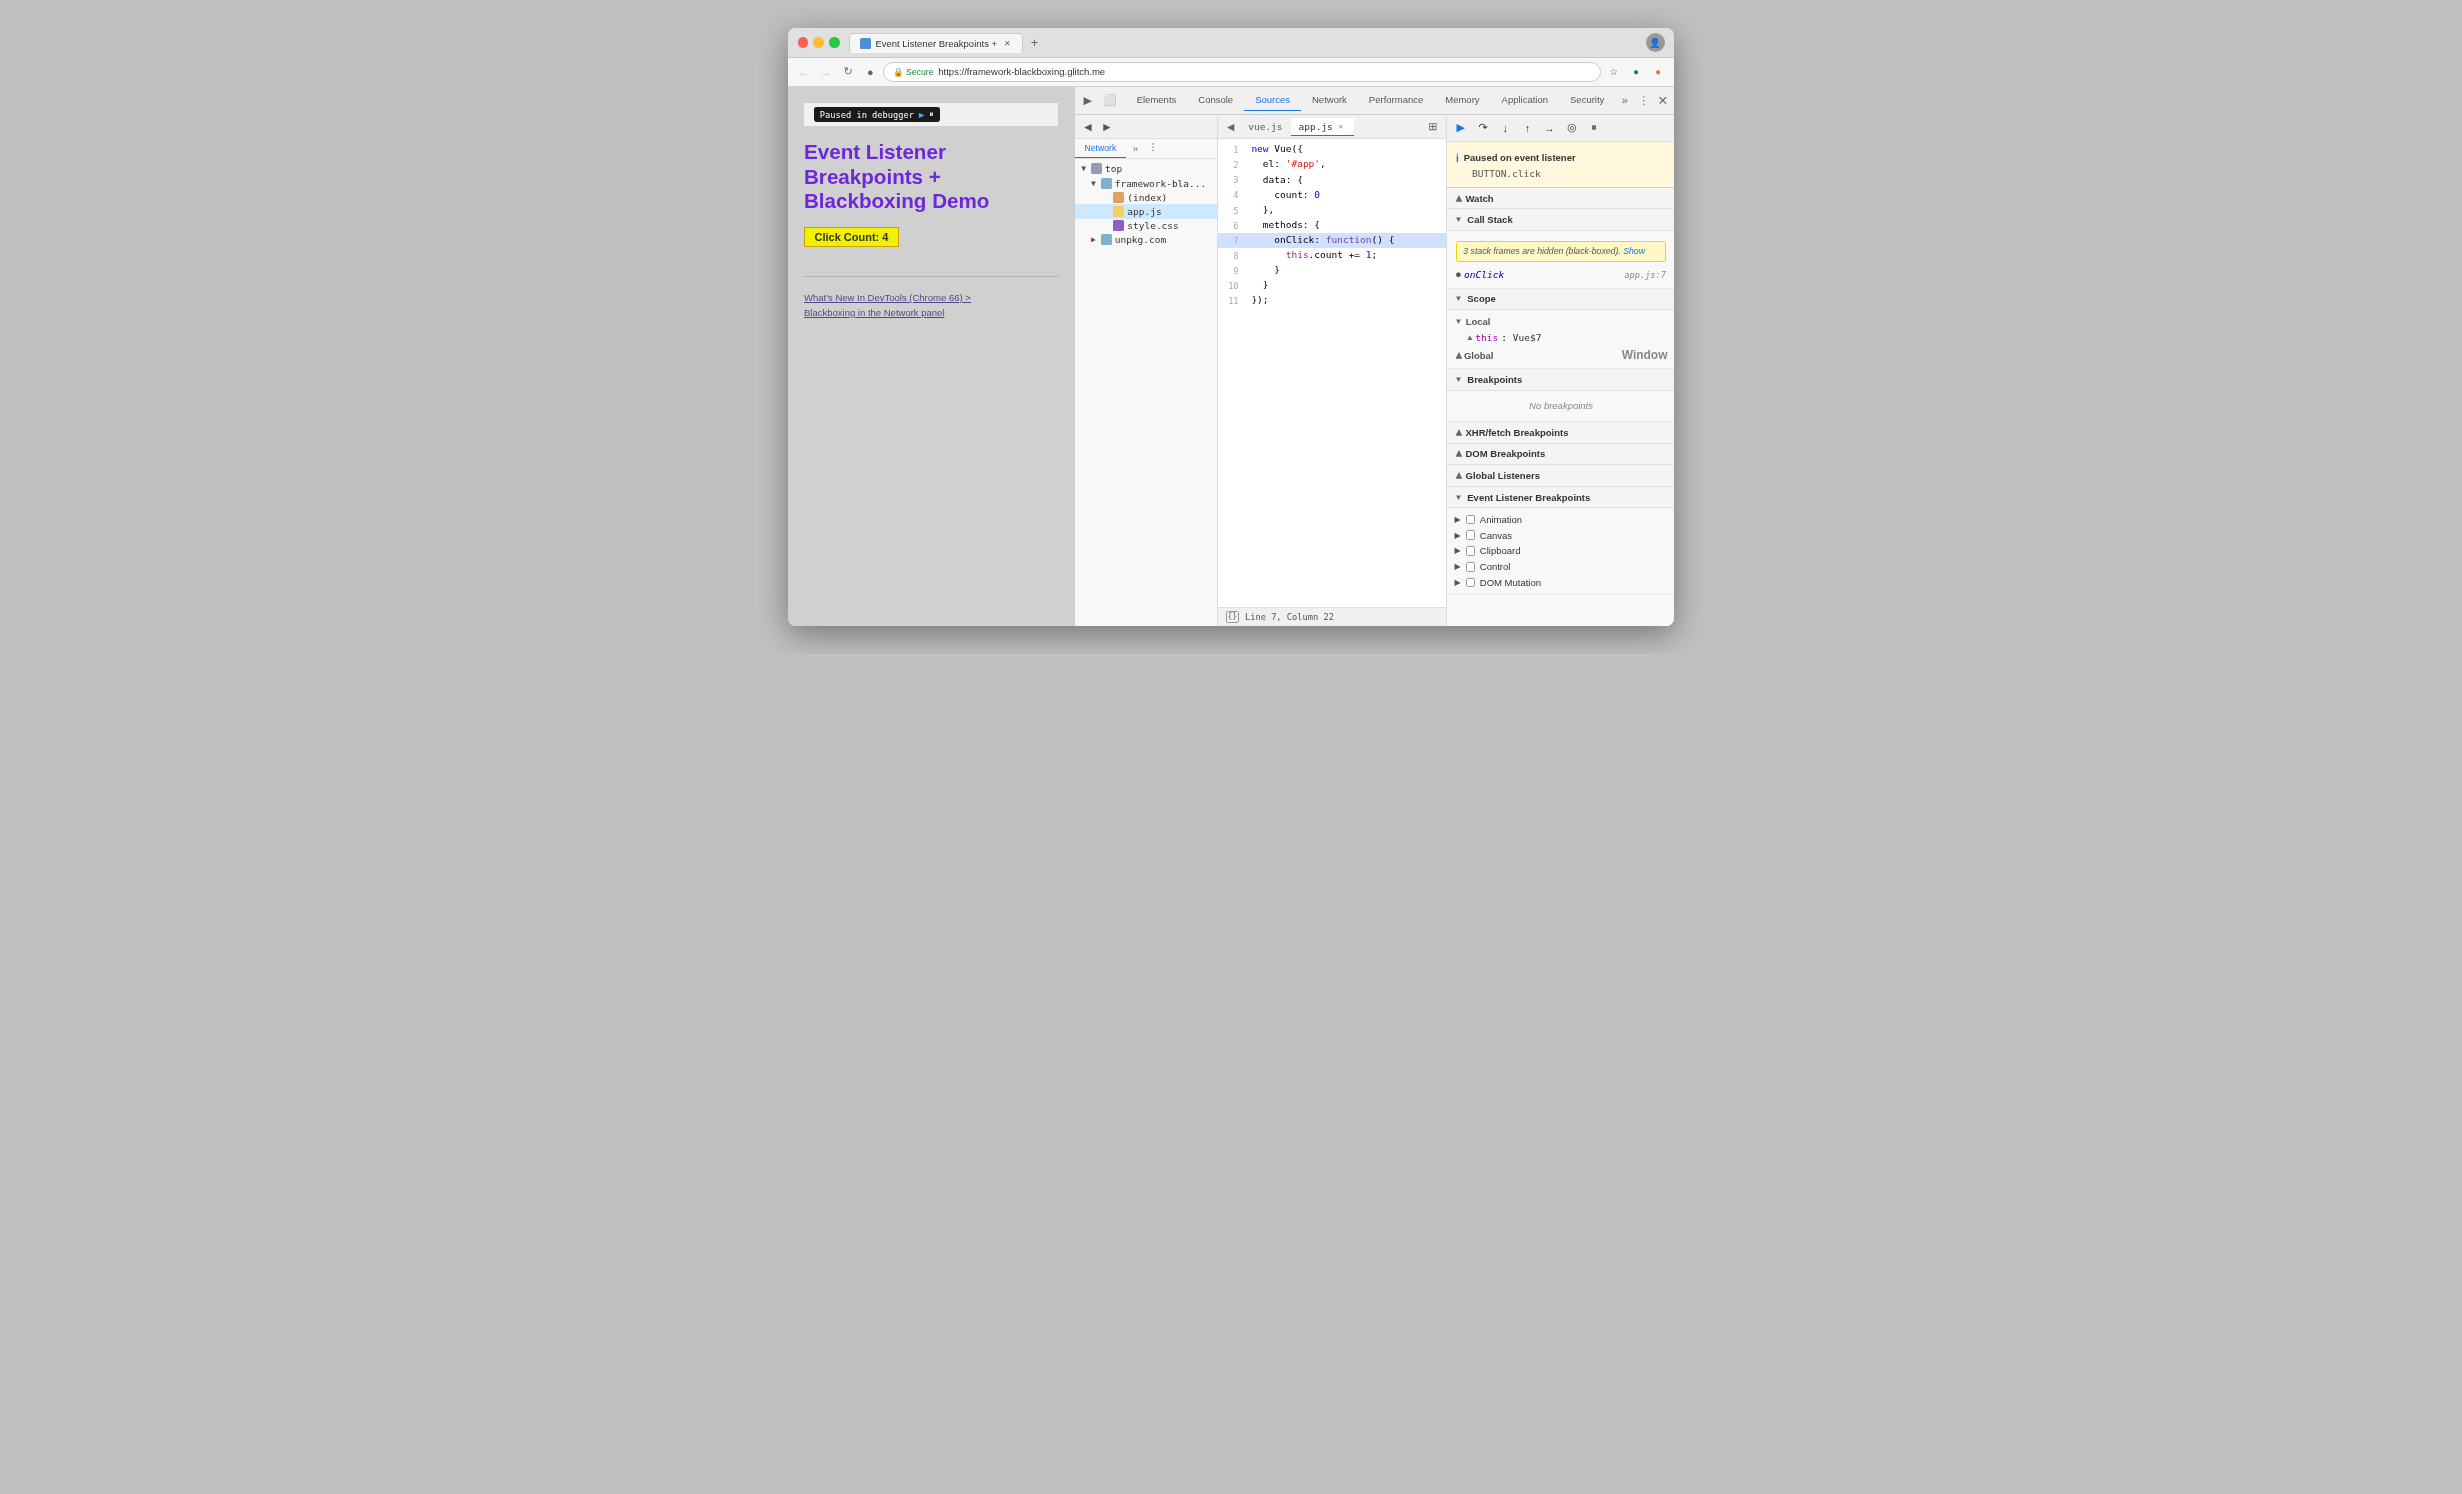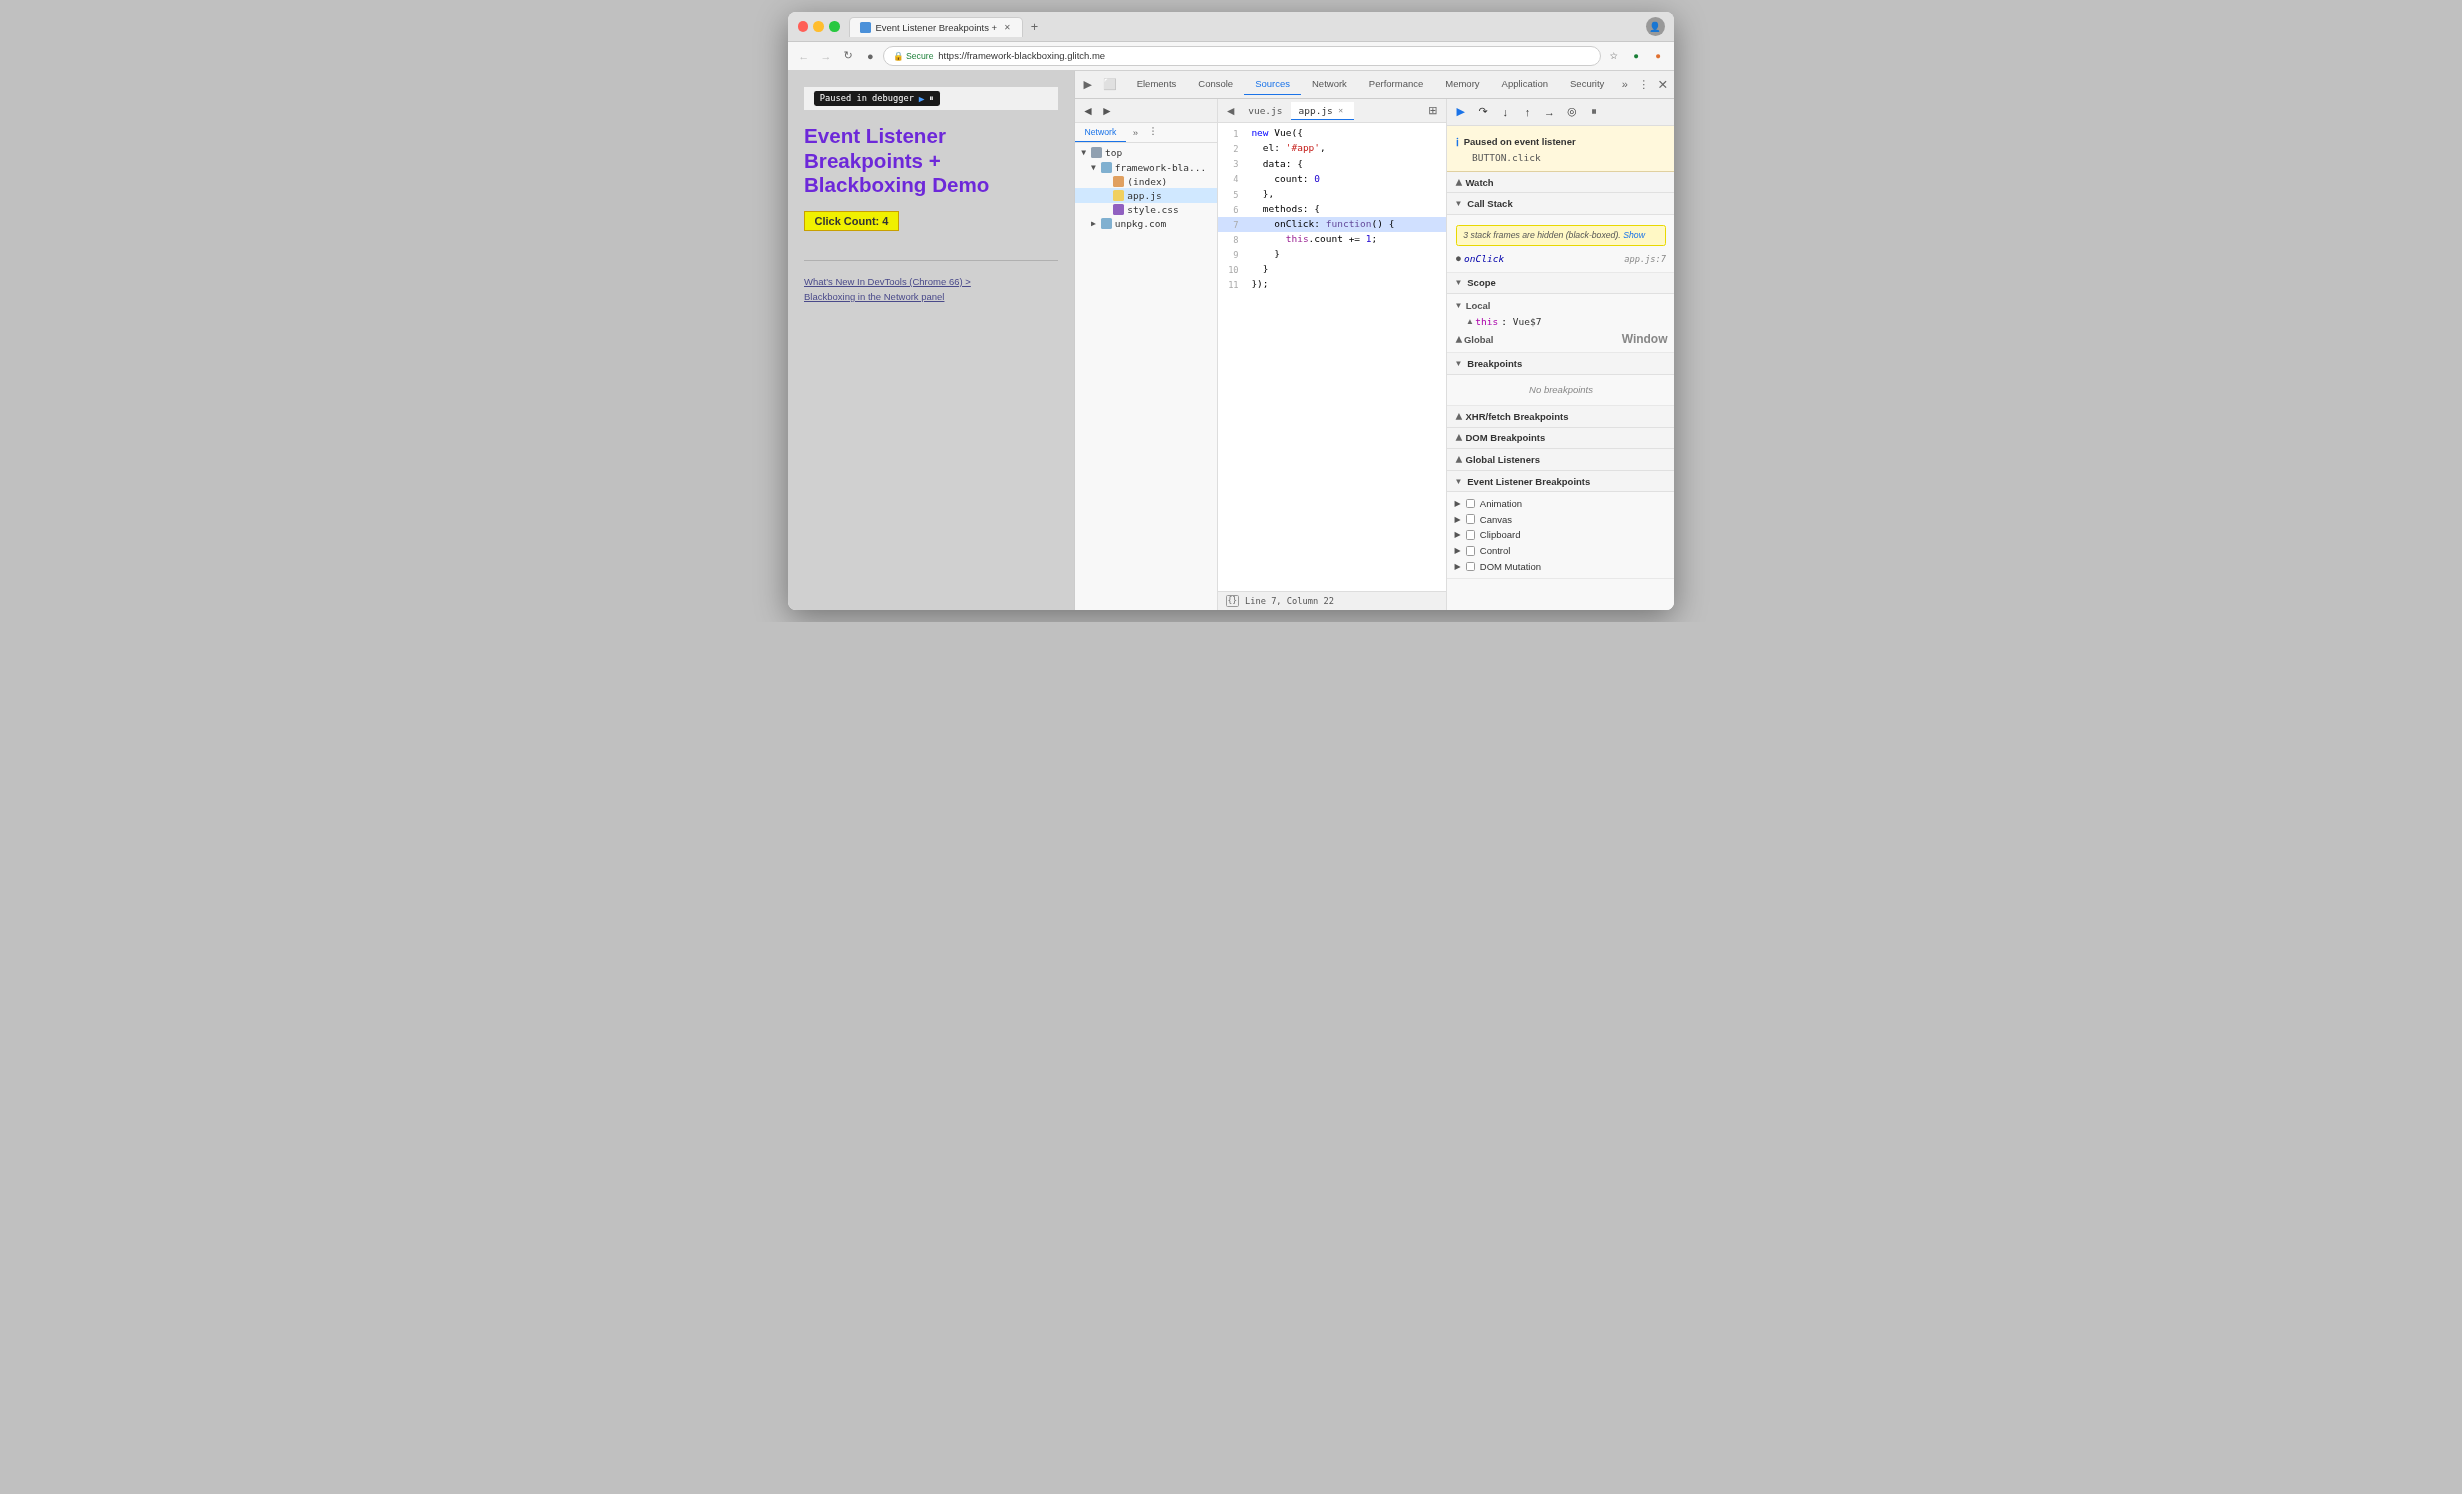--- a/index.html
+++ b/index.html
@@ -1,21 +1,21 @@
 <!DOCTYPE html>
 <html style="font-size:12.7px"><head>
   <meta charset="utf-8">
   <style>
     * { margin: 0; padding: 0; box-sizing: border-box; }
     body { background: #c0c0c0; font-family: -apple-system, BlinkMacSystemFont, 'Helvetica Neue', sans-serif; font-size: 10.3px; }
 
     
     .browser-window {
       width: 886px;
-      margin: 12px auto;
+      margin: 28px auto;
       background: #f0f0f0;
       border-radius: 8px;
       box-shadow: 0 8px 32px rgba(0,0,0,0.4);
       overflow: hidden;
     }
 
     
     .title-bar {
       background: #e0e0e0;
       height: 30px;
@@ -142,21 +142,21 @@
       border-bottom: 0.8px solid #d0d0d0;
     }
     .paused-badge {
       background: #1a1a1a;
       color: white;
       font-family: monospace;
       font-size: 8.7px;
       padding: 1.6px 6.3px;
       border-radius: 2.4px;
       display: flex;
-      align-items: center;
+      align-items: flex-end;
       gap: 4.8px;
     }
     .paused-icon { color: #4a9eff; font-size: 9.5px; }
 
     
     .content-area {
       display: flex;
       height: 539px;
     }
 

